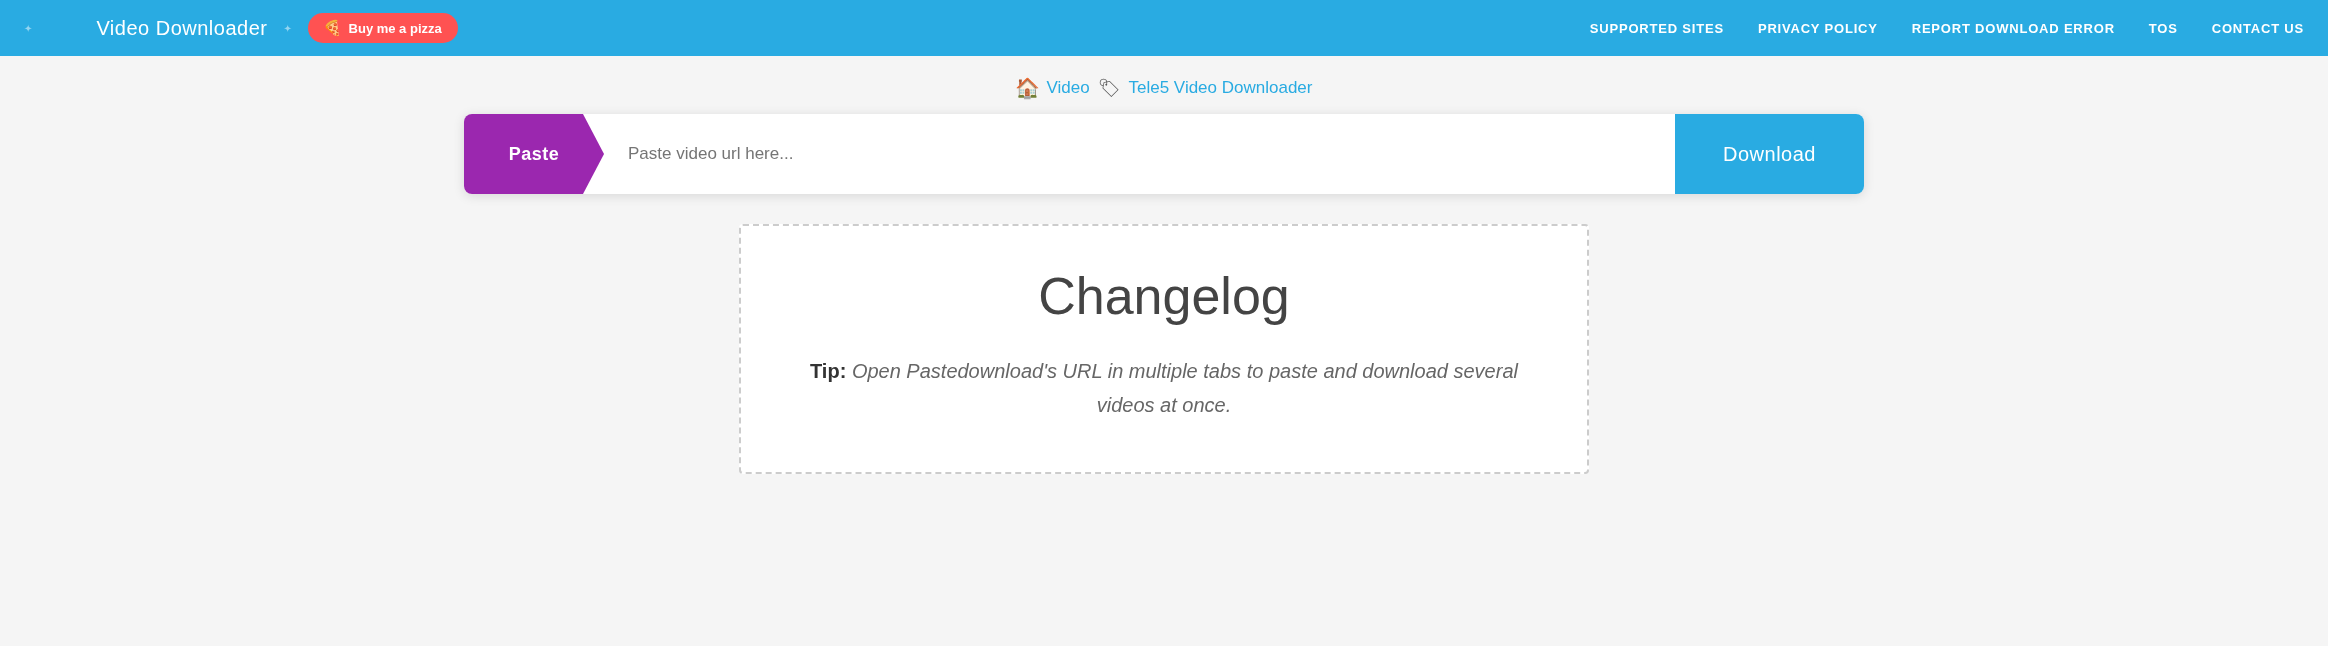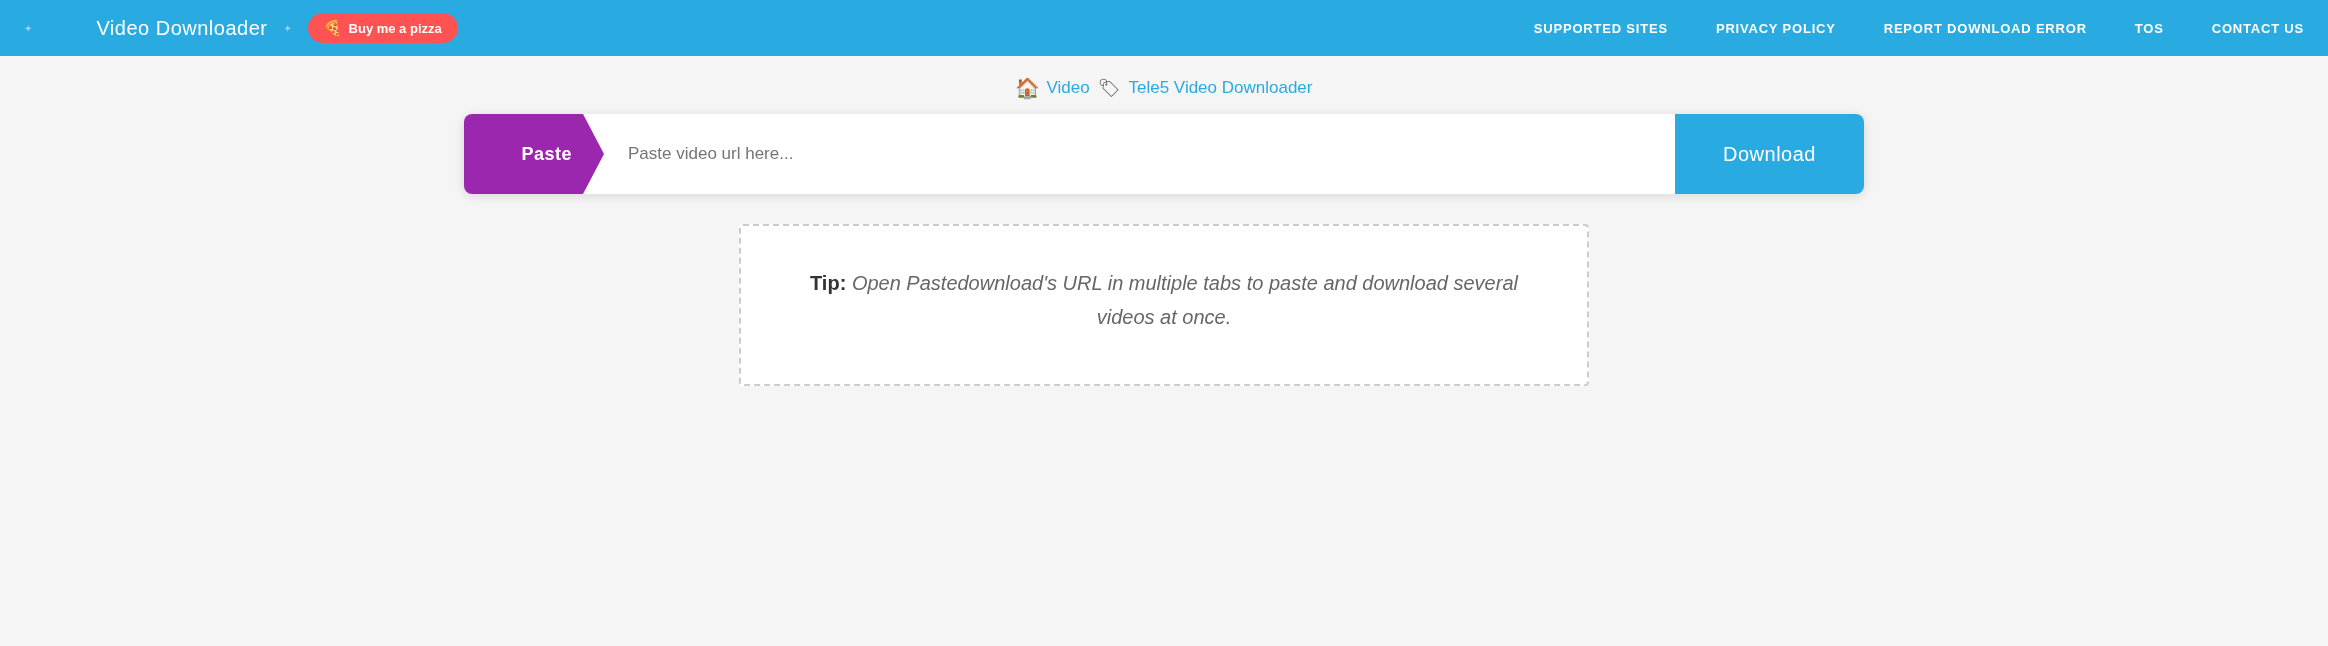--- a/index.html
+++ b/index.html
@@ -56,21 +56,21 @@
       white-space: nowrap;
     }
 
     .buy-pizza-btn .pizza-icon {
       font-size: 15px;
     }
 
     .navbar-right {
       display: flex;
       align-items: center;
-      gap: 48px;
+      gap: 34px;
     }
 
     .nav-link {
       color: #fff;
       font-size: 13px;
       font-weight: 600;
       letter-spacing: 0.8px;
       text-decoration: none;
       cursor: pointer;
       white-space: nowrap;
@@ -136,21 +136,21 @@
       color: #fff;
       font-size: 18px;
       font-weight: 600;
       border: none;
       padding: 8px 32px;
       cursor: pointer;
       clip-path: polygon(0 0, 85% 0, 100% 50%, 85% 100%, 0 100%);
       min-width: 140px;
       display: flex;
       align-items: center;
-      justify-content: flex-end;
+      justify-content: center;
       letter-spacing: 0.5px;
       flex-shrink: 0;
     }
 
     .url-input {
       flex: 1;
       border: none;
       outline: none;
       font-size: 17px;
       color: #aaa;
@@ -256,18 +256,19 @@
     </button>
     <input class="url-input" type="text" placeholder="Paste video url here..." style="">
     <button class="download-btn">
       <span>Download</span>
     </button>
   </div>
 </div>
 
 <div class="changelog-section">
   <div class="changelog-card">
+    <h1 class="changelog-title">Changelog</h1>
     <p class="changelog-tip">
       <strong>Tip:</strong>
       <em> Open Pastedownload's URL in multiple tabs to paste and download several videos at once.</em>
     </p>
   </div>
 </div>
 
 </body></html>

